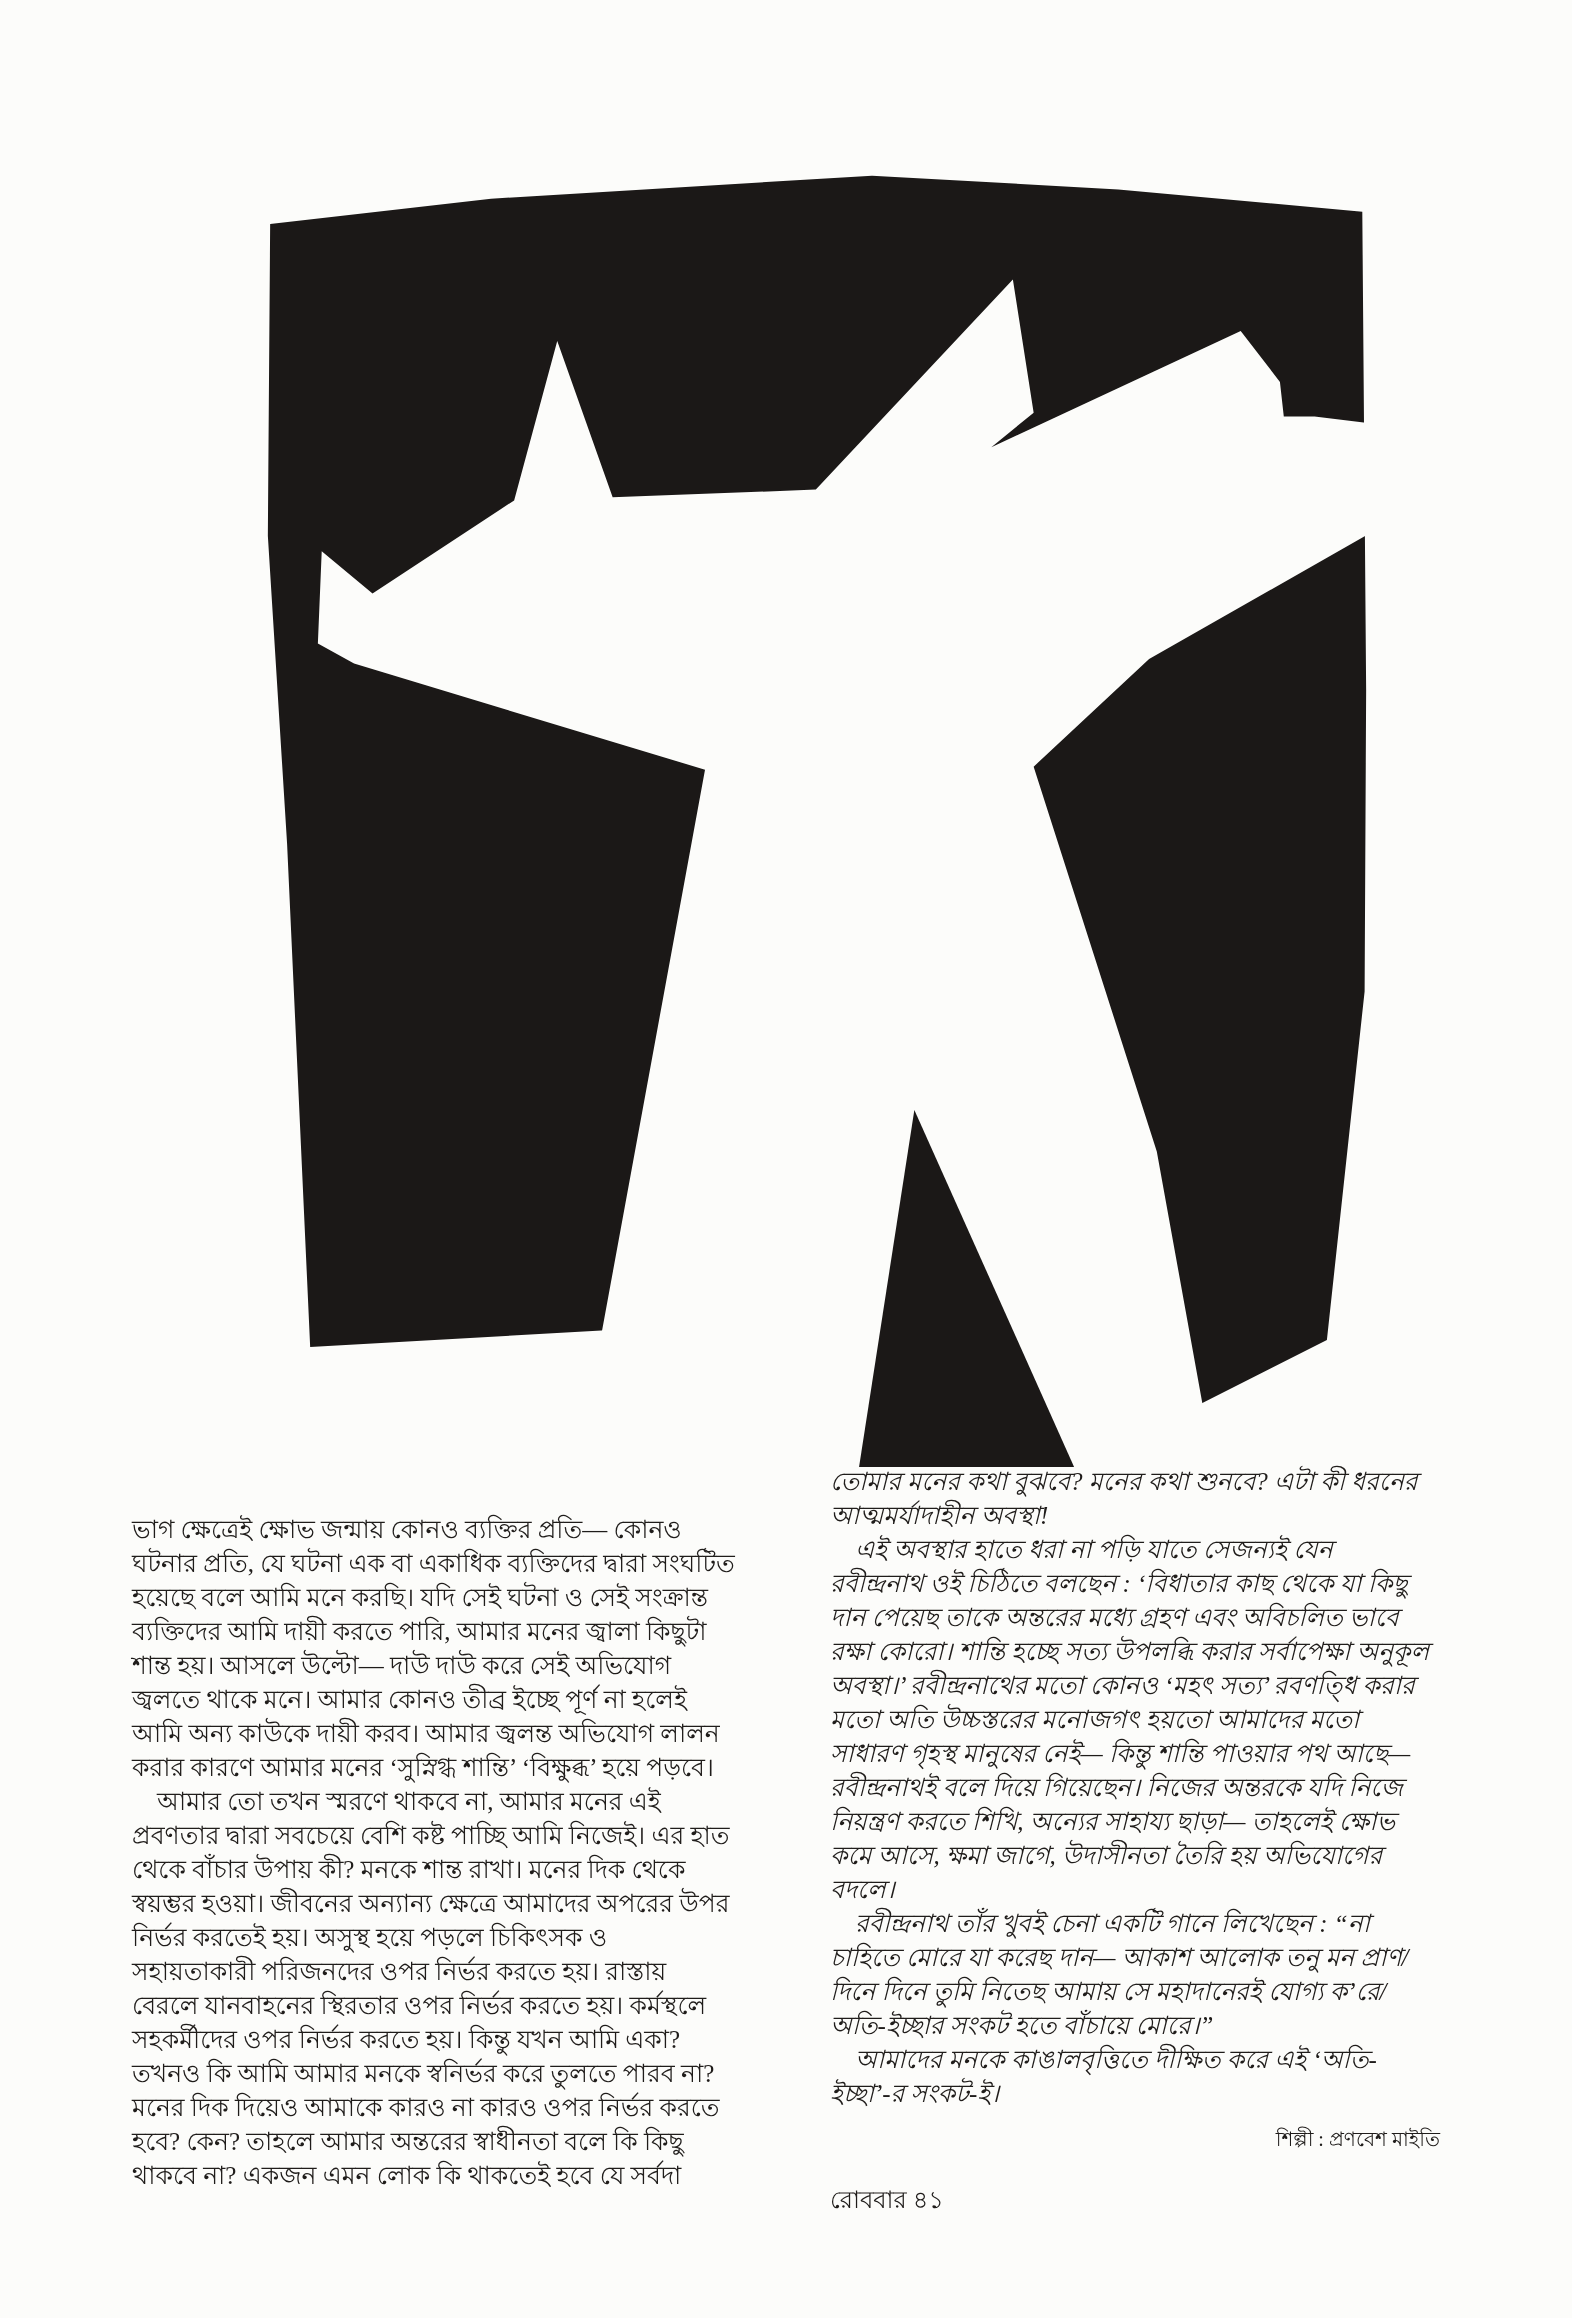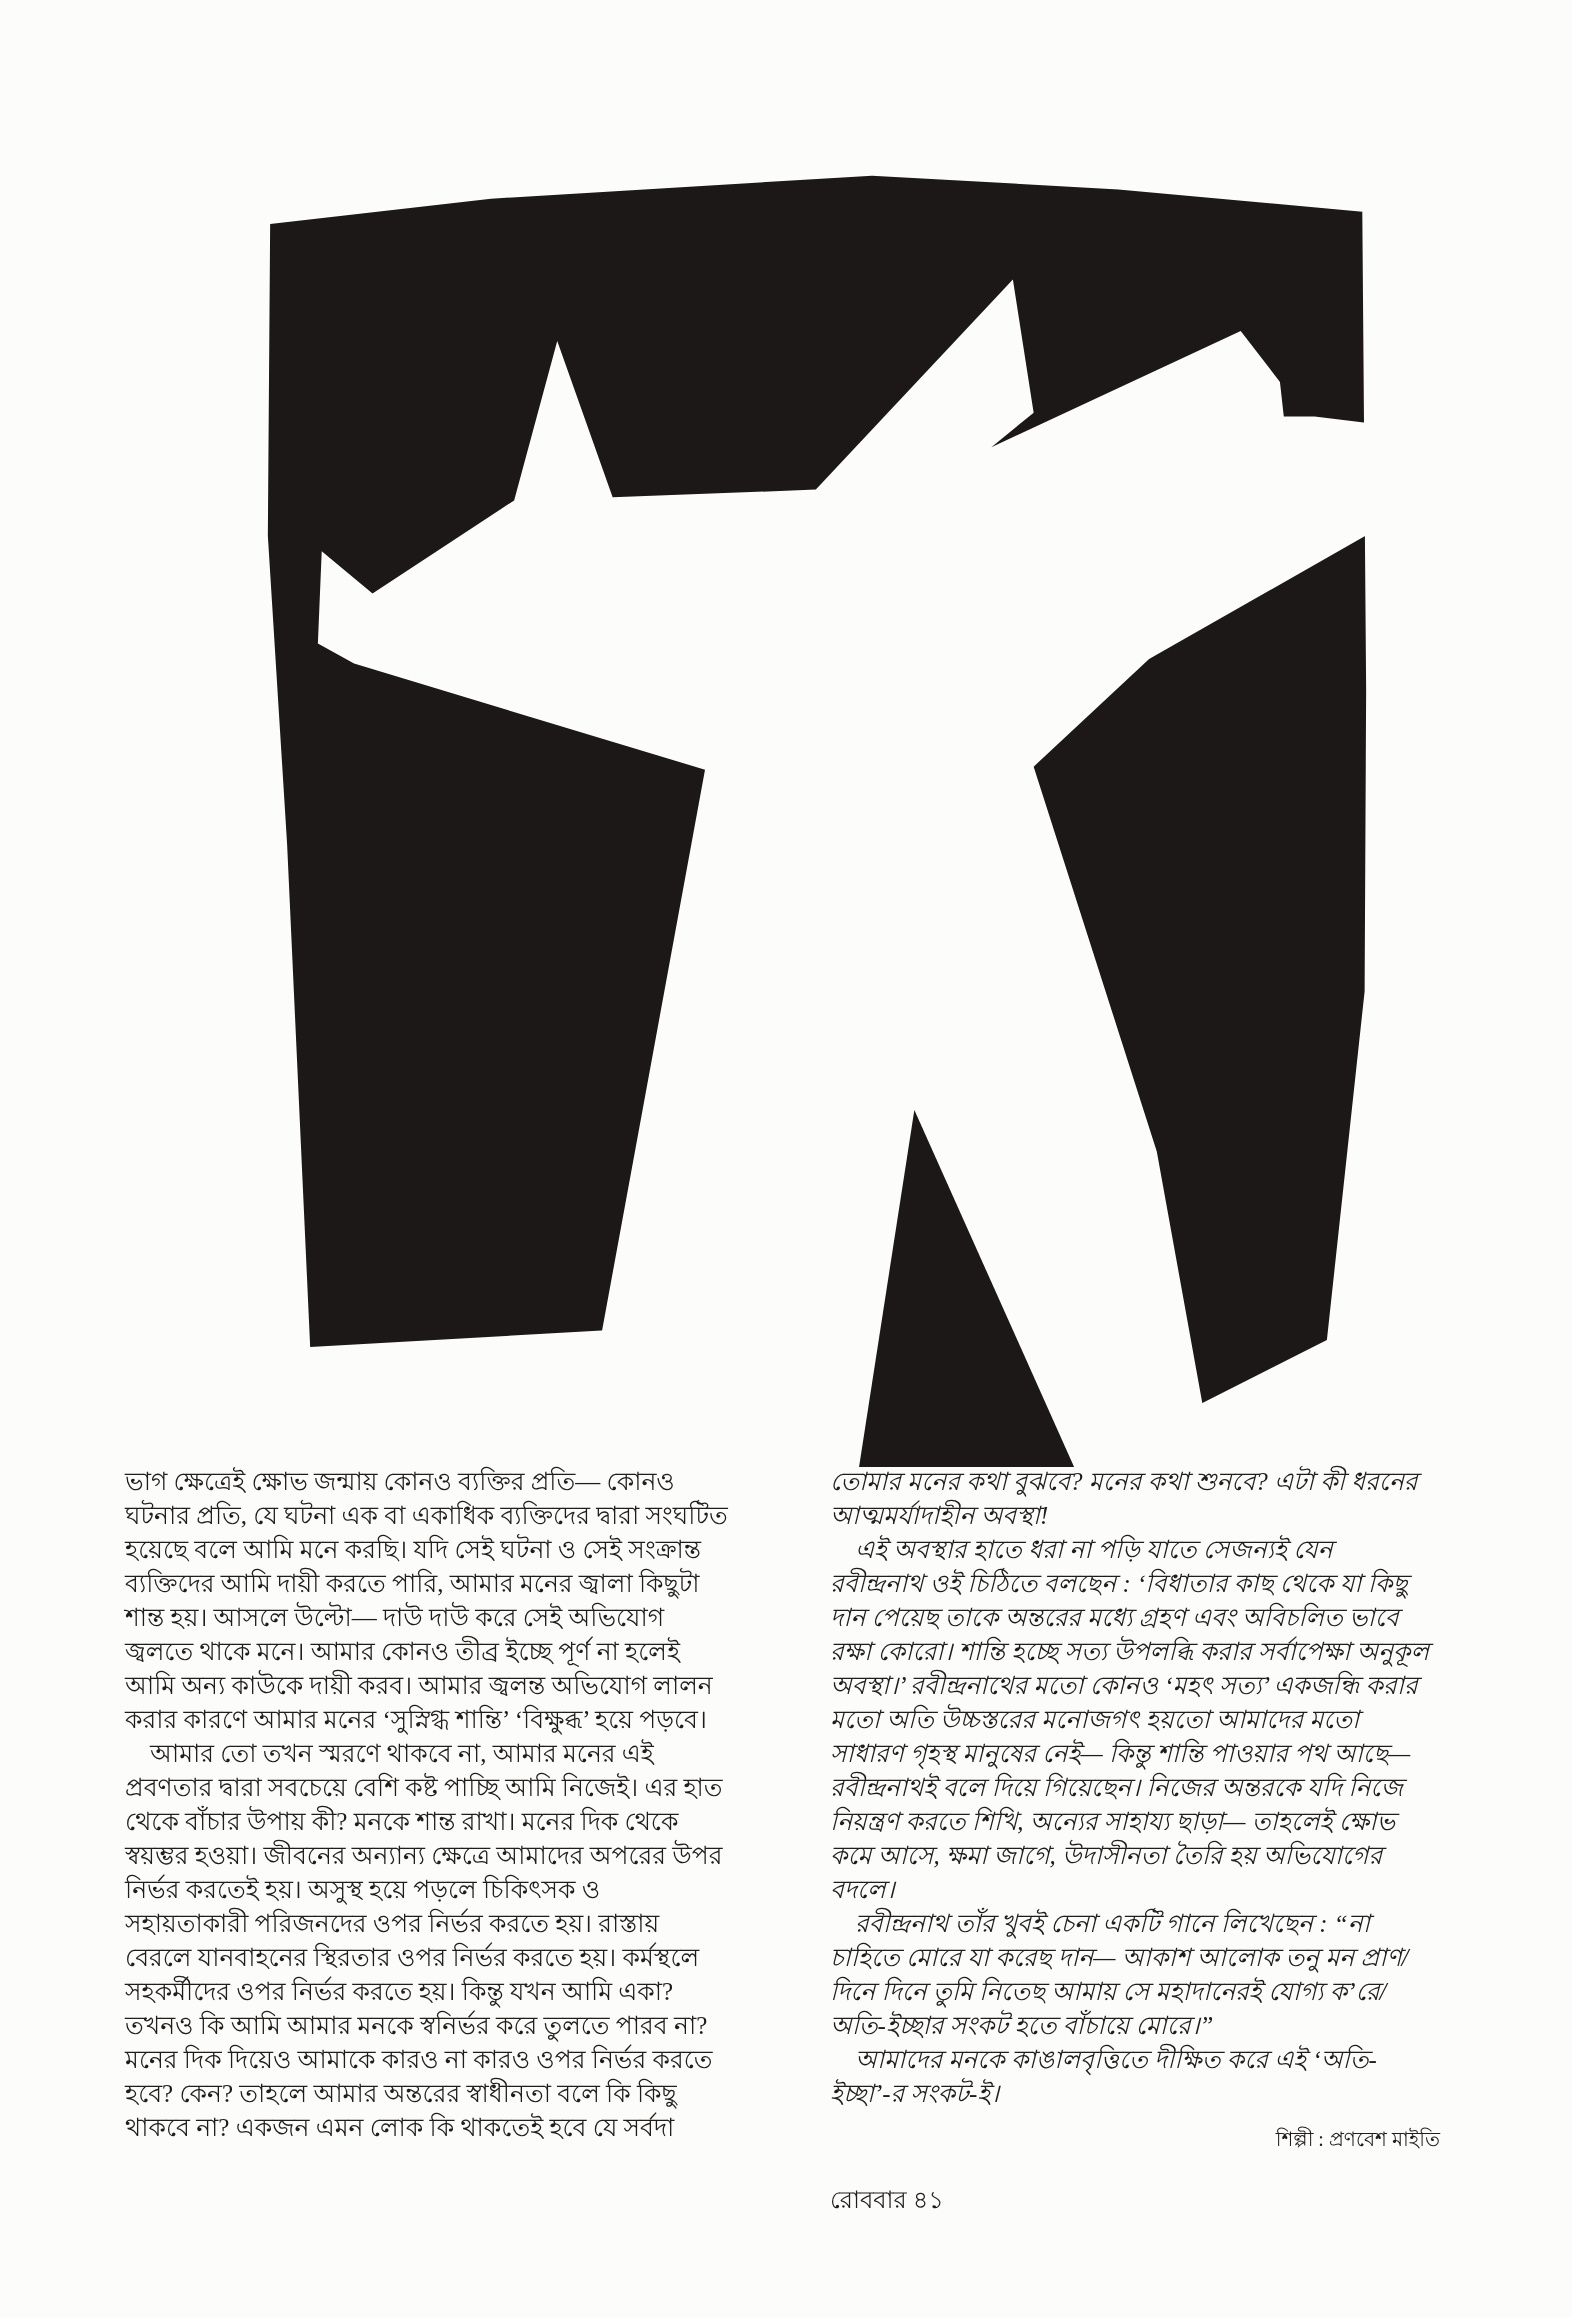--- a/index.html
+++ b/index.html
@@ -19,21 +19,21 @@
     width: 1116px;
     height: 1316px;
   }
   .illustration svg { display: block; width: 100%; height: 100%; }
   .col {
     position: absolute;
     top: 1465px;
     font-size: 25px;
     line-height: 34px;
   }
-  .col-left  { left: 125px;  width: 656px; }
+  .col-left  { left: 132px;  width: 656px; margin-top: 48px; }
   .col-right { left: 830px; width: 662px; font-style: italic; }
   .line { white-space: pre; }
   .credit {
     position: absolute;
     top: 2122px;
     left: 830px;
     width: 610px;
     text-align: right;
     font-size: 20px;
     line-height: 34px;
@@ -87,21 +87,21 @@
       <div class="line">থাকবে না? একজন এমন লোক কি থাকতেই হবে যে সর্বদা</div>
     </div>
 
   <div class="col col-right">
       <div class="line">তোমার মনের কথা বুঝবে? মনের কথা শুনবে? এটা কী ধরনের</div>
       <div class="line">আত্মমর্যাদাহীন অবস্থা!</div>
       <div class="line"> এই অবস্থার হাতে ধরা না পড়ি যাতে সেজন্যই যেন</div>
       <div class="line">রবীন্দ্রনাথ ওই চিঠিতে বলছেন : ‘বিধাতার কাছ থেকে যা কিছু</div>
       <div class="line">দান পেয়েছ তাকে অন্তরের মধ্যে গ্রহণ এবং অবিচলিত ভাবে</div>
       <div class="line">রক্ষা কোরো। শান্তি হচ্ছে সত্য উপলব্ধি করার সর্বাপেক্ষা অনুকূল</div>
-      <div class="line">অবস্থা।’ রবীন্দ্রনাথের মতো কোনও ‘মহৎ সত্য’ একজন্ধি করার</div>
+      <div class="line">অবস্থা।’ রবীন্দ্রনাথের মতো কোনও ‘মহৎ সত্য’ রবণত্ধি করার</div>
       <div class="line">মতো অতি উচ্চস্তরের মনোজগৎ হয়তো আমাদের মতো</div>
       <div class="line">সাধারণ গৃহস্থ মানুষের নেই— কিন্তু শান্তি পাওয়ার পথ আছে—</div>
       <div class="line">রবীন্দ্রনাথই বলে দিয়ে গিয়েছেন। নিজের অন্তরকে যদি নিজে</div>
       <div class="line">নিয়ন্ত্রণ করতে শিখি, অন্যের সাহায্য ছাড়া— তাহলেই ক্ষোভ</div>
       <div class="line">কমে আসে, ক্ষমা জাগে, উদাসীনতা তৈরি হয় অভিযোগের</div>
       <div class="line">বদলে।</div>
       <div class="line"> রবীন্দ্রনাথ তাঁর খুবই চেনা একটি গানে লিখেছেন : “না</div>
       <div class="line">চাহিতে মোরে যা করেছ দান— আকাশ আলোক তনু মন প্রাণ/</div>
       <div class="line">দিনে দিনে তুমি নিতেছ আমায় সে মহাদানেরই যোগ্য ক’রে/</div>
       <div class="line">অতি-ইচ্ছার সংকট হতে বাঁচায়ে মোরে।”</div>

